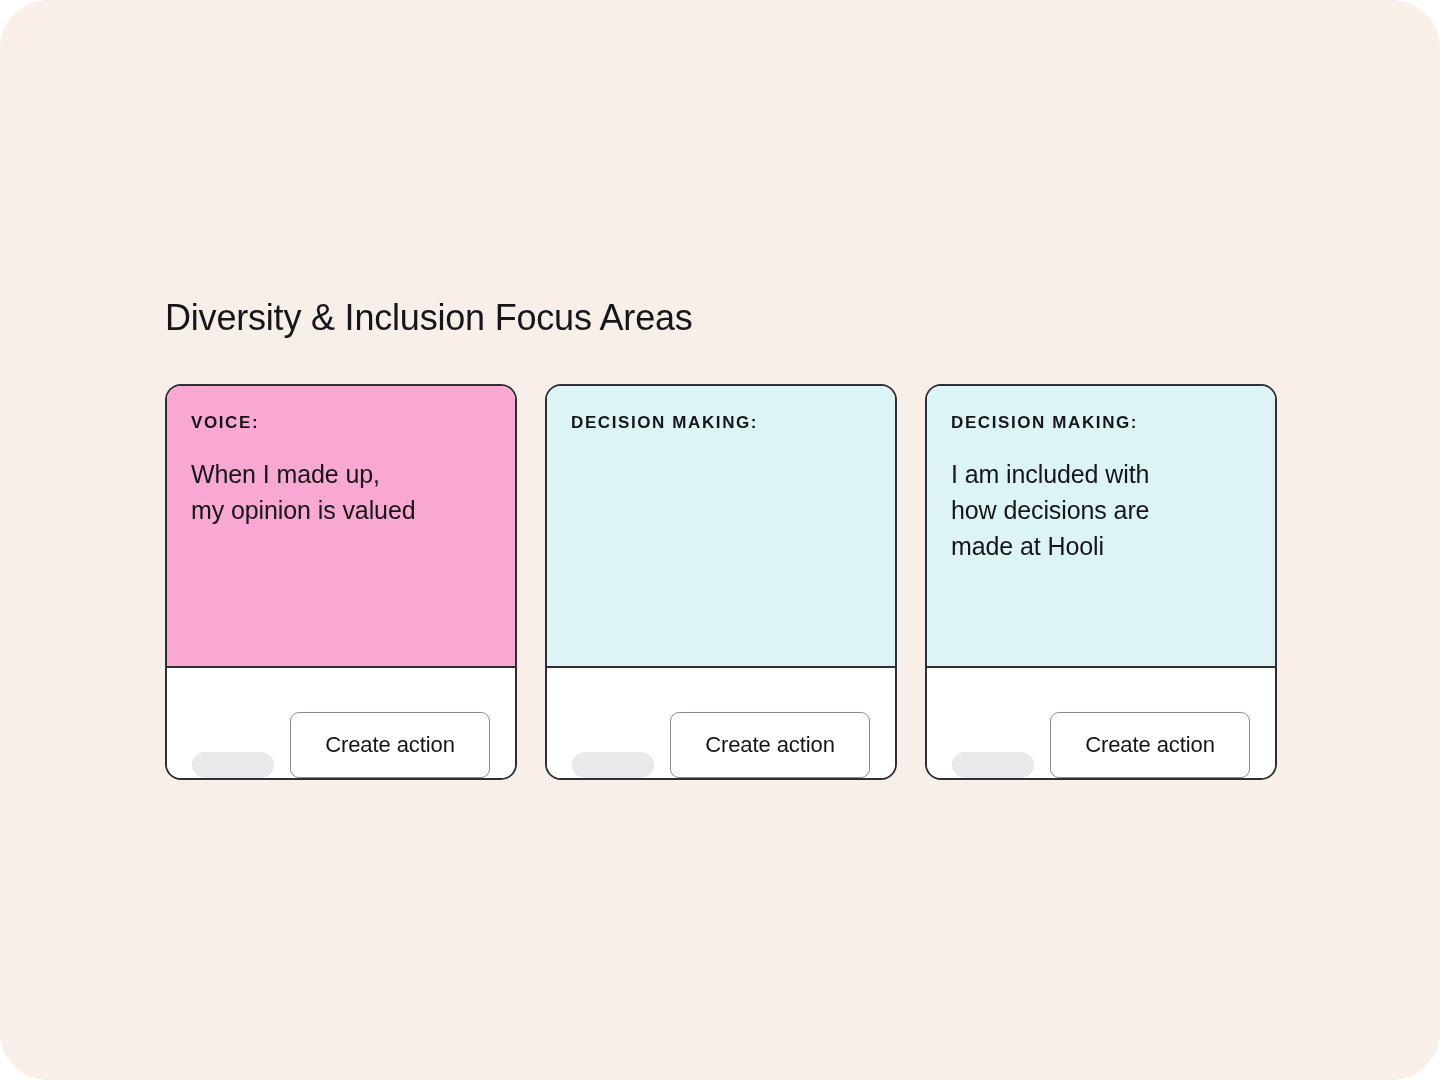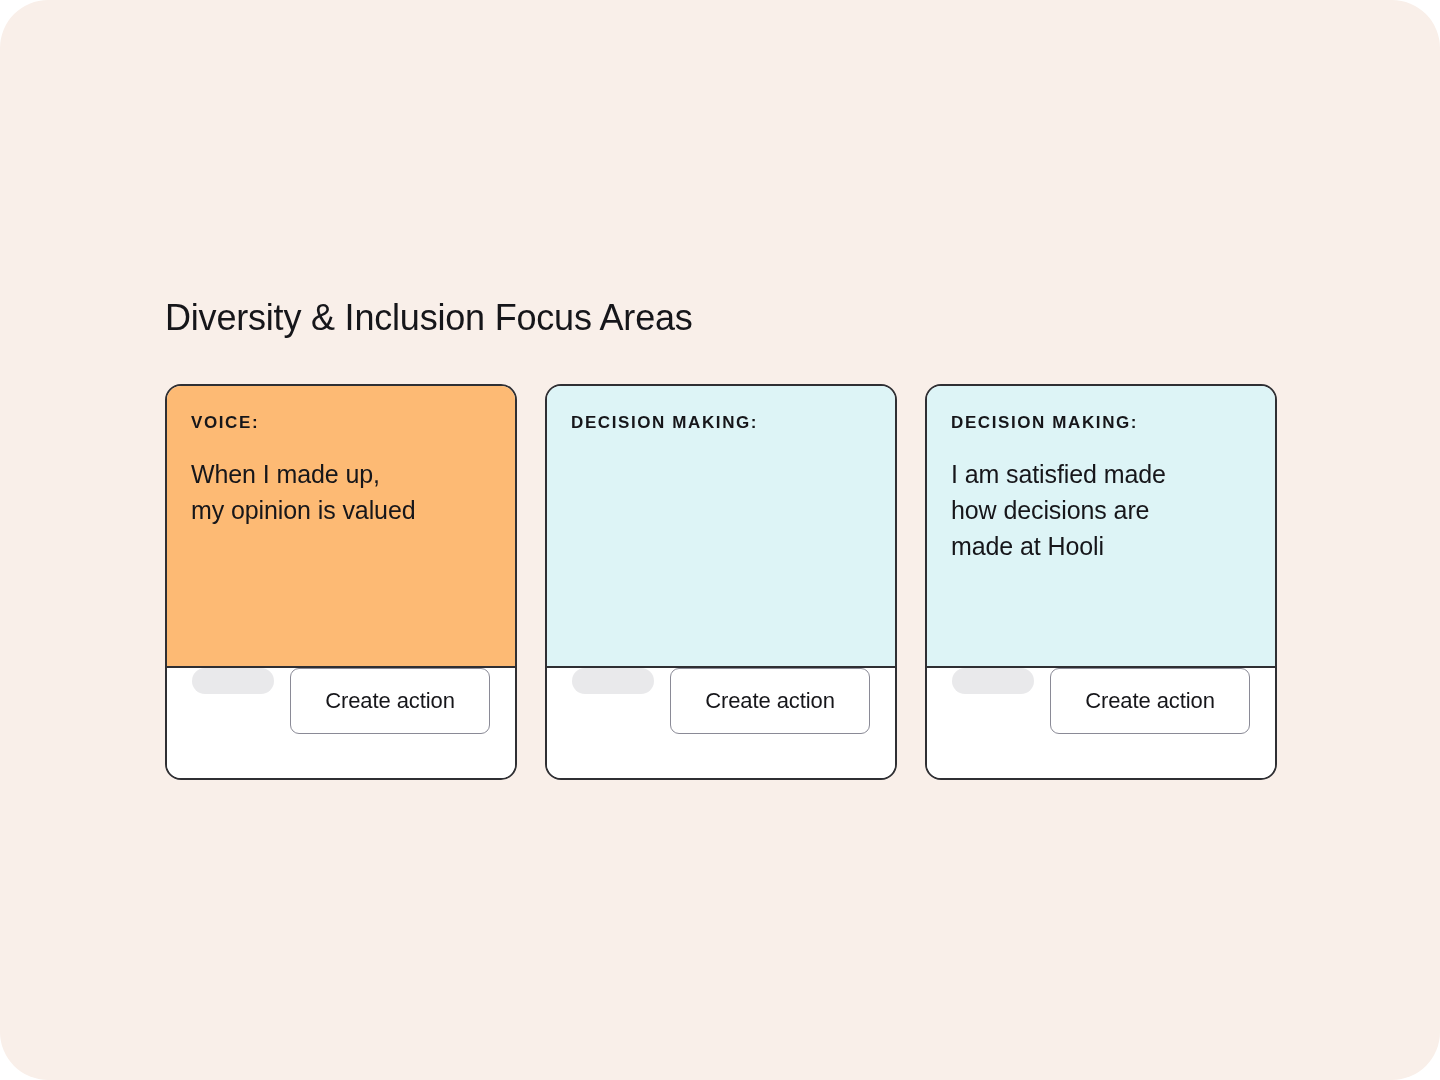--- a/index.html
+++ b/index.html
@@ -89,21 +89,21 @@
     letter-spacing: -0.1px;
     margin: 0;
     white-space: pre-line;
   }
 
   .card-footer {
     flex: 1 1 auto;
     background: #ffffff;
     display: flex;
     flex-direction: row;
-    align-items: flex-start;
+    align-items: flex-end;
     justify-content: space-between;
     padding: 0 25px 0 25px;
     box-sizing: border-box;
   }
 
   .placeholder-pill {
     width: 82px;
     height: 26px;
     border-radius: 13px;
     background: #e9e9eb;
@@ -135,21 +135,21 @@
 <body>
 
 <div class="page" style="background: rgb(249, 239, 233);">
   <div class="content">
 
     <h1 class="page-title">Diversity &amp; Inclusion Focus Areas</h1>
 
     <div class="cards-row">
 
       <div class="card">
-        <div class="card-body" style="background: #fdba74;">
+        <div class="card-body" style="background: #f9a8d4;">
           <div class="card-label">VOICE:</div>
           <p class="card-text">When I made up,
 my opinion is valued</p>
         </div>
         <div class="card-footer">
           <div class="placeholder-pill"></div>
           <button class="create-action-btn">Create action</button>
         </div>
       </div>
 
@@ -159,21 +159,21 @@
         </div>
         <div class="card-footer">
           <div class="placeholder-pill"></div>
           <button class="create-action-btn">Create action</button>
         </div>
       </div>
 
       <div class="card">
         <div class="card-body" style="background: rgb(221, 244, 246);">
           <div class="card-label">DECISION MAKING:</div>
-          <p class="card-text">I am satisfied made
+          <p class="card-text">I am included with
 how decisions are
 made at Hooli</p>
         </div>
         <div class="card-footer">
           <div class="placeholder-pill"></div>
           <button class="create-action-btn">Create action</button>
         </div>
       </div>
 
     </div>

